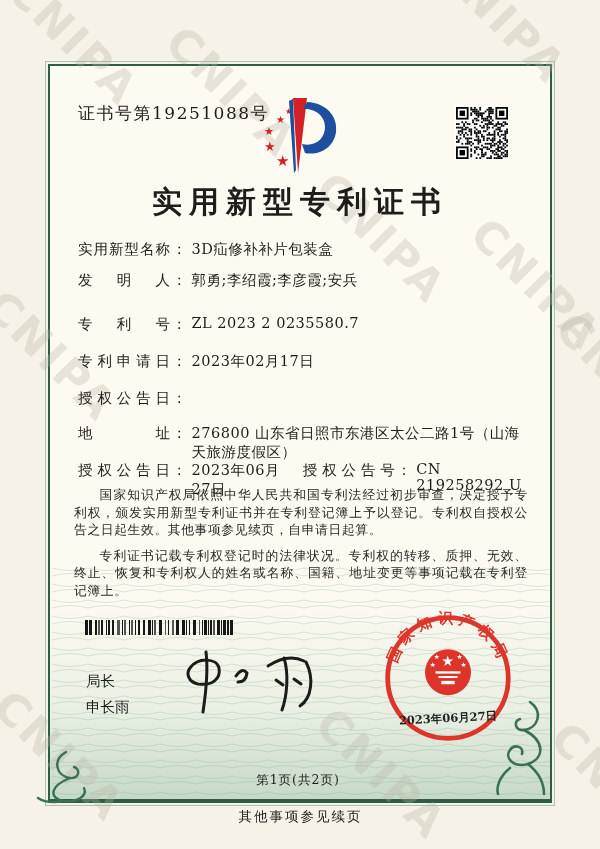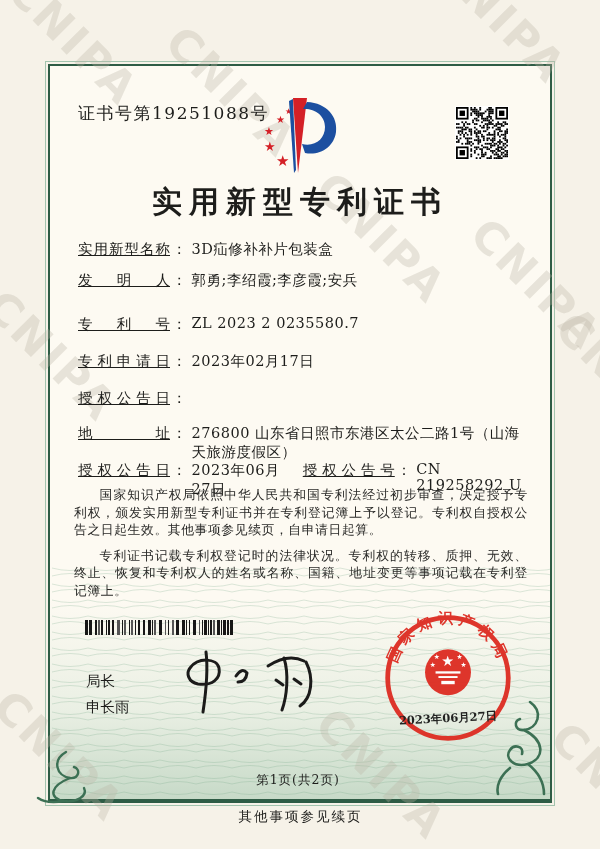--- a/index.html
+++ b/index.html
@@ -29,21 +29,21 @@
 
   
   #qr{left:455px;top:106px;width:52px;height:52px;background:#fff;padding:1px;}
 
   #title{left:0;top:182px;width:600px;text-align:center;font-size:30px;font-weight:700;
          letter-spacing:7px;}
 
   
   .row{position:absolute;left:78px;width:452px;font-size:14.5px;display:flex;align-items:flex-start;z-index:2;}
   .flabel{display:inline-block;width:92px;text-align:justify;text-align-last:justify;
-          -moz-text-align-last:justify;text-justify:inter-character;flex:none;text-decoration:underline;}
+          -moz-text-align-last:justify;text-justify:inter-character;flex:none;}
   .fcolon{flex:none;margin:0 5px 0 2px;}
   .fvalue{letter-spacing:0.5px;}
   .fvalue.wrap{width:336px;}
 
   
   #legal{left:74px;top:486px;width:454px;font-size:12.8px;line-height:17.5px;
          text-align:justify;color:#2a2a28;letter-spacing:0.6px;}
   #legal p{margin:0 0 8px 0;text-indent:2em;}
 
   #barcode{left:85px;top:620px;width:156px;height:15px;display:flex;align-items:stretch;}

